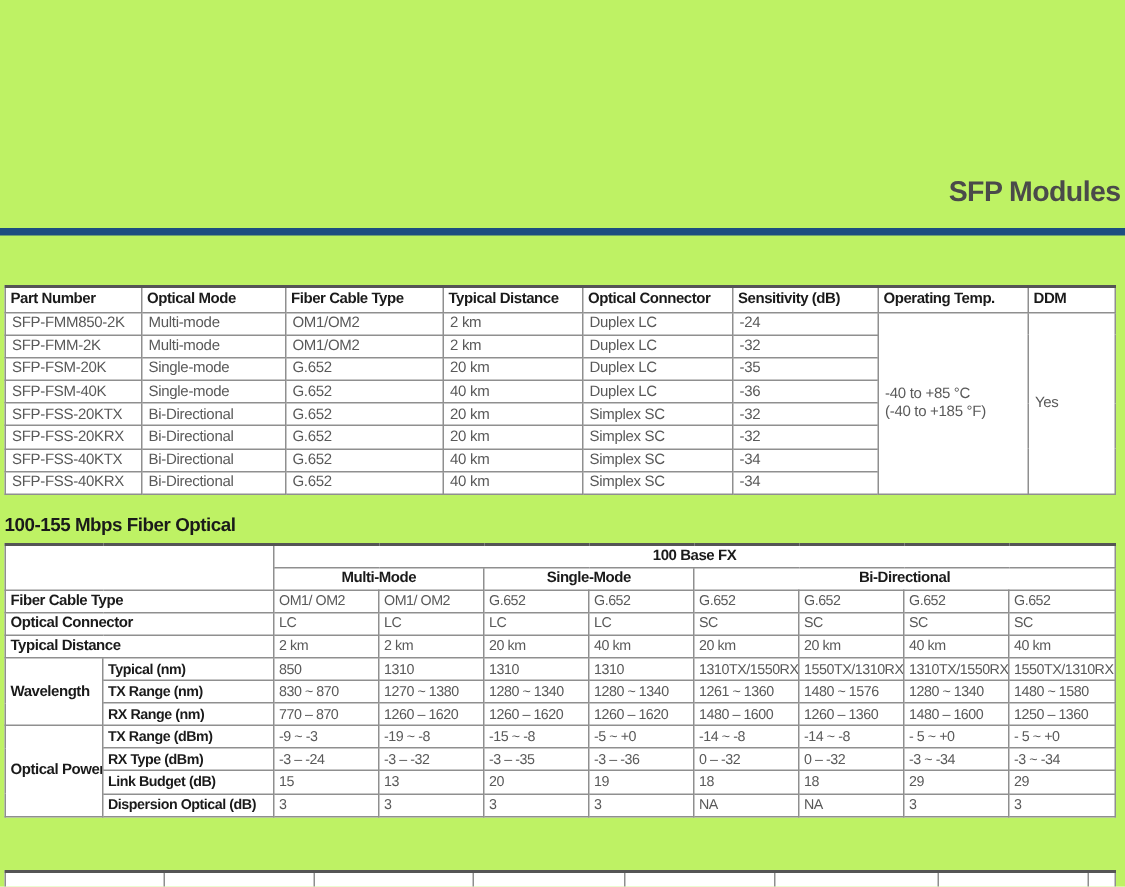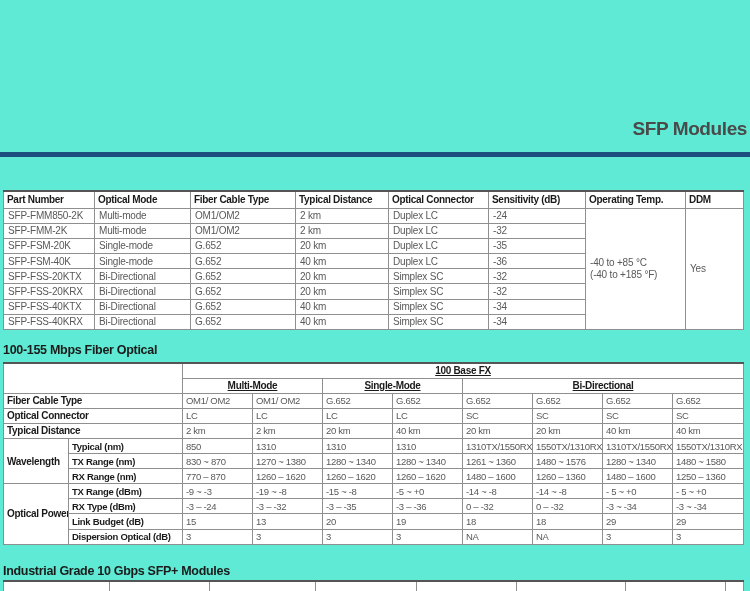--- a/index.html
+++ b/index.html
@@ -1,19 +1,19 @@
 <!DOCTYPE html>
 <html><head>
 <meta charset="utf-8">
 <style>
   * { margin:0; padding:0; box-sizing:border-box; }
   html,body { background:#ffffff; }
   body { width:750px; height:591px; overflow:hidden;
          font-family:"Liberation Sans", sans-serif; }
-  .page { position:relative; width:750px; height:591px; background:#5eead4; overflow:hidden; }
+  .page { position:relative; width:750px; height:591px; background:#bef264; overflow:hidden; }
 
   .doc-title { position:absolute; top:118px; right:3px; font-size:19px; font-weight:bold;
                color:#4a4a4a; letter-spacing:-0.4px; }
   .accent-rule { position:absolute; top:152px; left:0; width:750px; height:5px; background:#1c4e80; }
 
   .section-heading { position:absolute; left:3px; font-size:12.5px; font-weight:bold;
                      color:#1a1a1a; letter-spacing:-0.3px; white-space:nowrap; }
   .h1 { top:170px; } .h2 { top:343px; } .h3 { top:564px; }
 
   table { border-collapse:collapse; table-layout:fixed; position:absolute; left:3px;
@@ -27,21 +27,21 @@
   #t1 th { font-size:10px; font-weight:bold; color:#1a1a1a; letter-spacing:-0.3px;
            padding:2px 3px; height:17px;margin-top:26px; }
   #t1 td { font-size:10px; color:#595959; letter-spacing:-0.2px; padding:1px 4px; height:15.2px; }
   #t1 td.merged { vertical-align:middle; line-height:12px; }
 
   
   #t2 { top:362px; }
   #t2 th, #t2 td { font-size:9.5px; padding:1px 3px; height:15.1px; letter-spacing:-0.3px; }
   #t2 th { font-weight:bold; color:#1a1a1a; }
   #t2 td { color:#595959; }
-  #t2 .ctr { text-align:center; font-size:10px;text-decoration:underline; }
+  #t2 .ctr { text-align:center; font-size:10px; }
   #t2 .grp { font-size:10px; }
   #t2 .blank { border-bottom:1px solid #8f8f8f; }
 
   
   #t3 { top:580px; }
   #t3 td { height:40px; }
 </style>
 </head>
 <body>
 
@@ -280,21 +280,20 @@
         <td>3</td>
         <td>3</td>
         <td>NA</td>
         <td>NA</td>
         <td>3</td>
         <td>3</td>
       </tr>
     </tbody>
   </table>
 
-  <div class="section-heading h3">Industrial Grade 10 Gbps SFP+ Modules</div>
 
   <table id="t3">
     <colgroup>
       <col style="width:106px">
         <col style="width:100px">
         <col style="width:106px">
         <col style="width:101px">
       <col style="width:100px">
         <col style="width:109px">
         <col style="width:100px">

